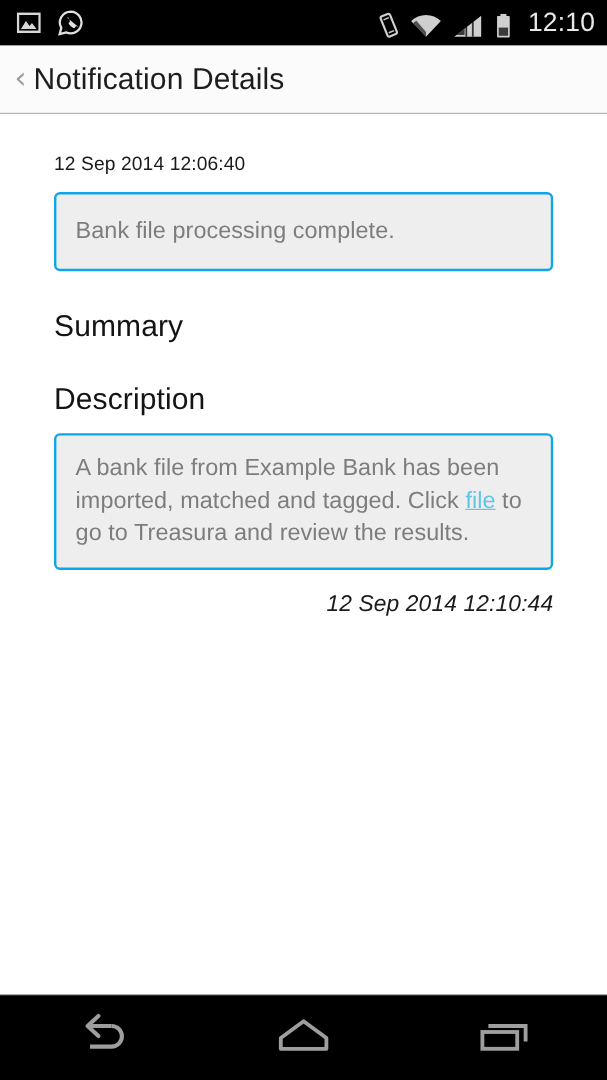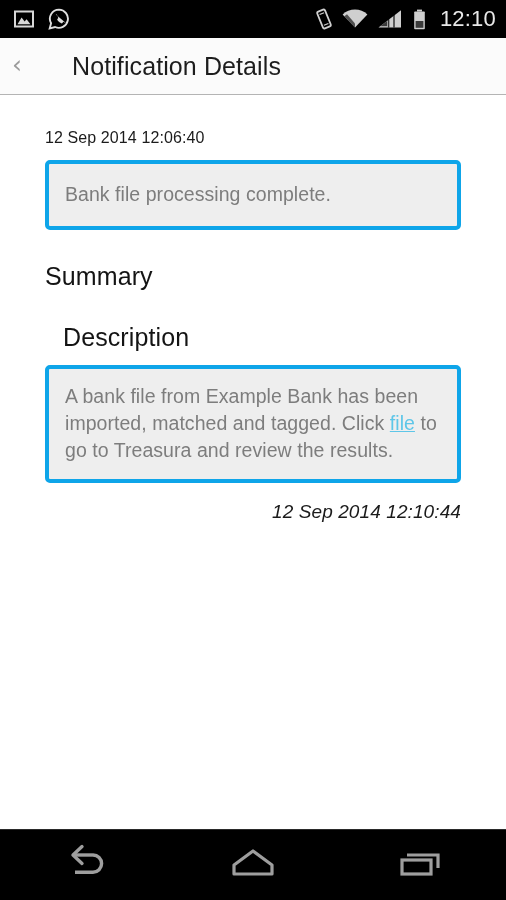--- a/index.html
+++ b/index.html
@@ -33,21 +33,21 @@
     box-sizing: border-box;
     flex: none;
   }
   .status-left {
     display: flex;
     align-items: center;
     gap: 14px;
   }
   .status-right {
     display: flex;
-    align-items: center;
+    align-items: flex-end;
     gap: 9px;
   }
   .status-icon {
     display: block;
     line-height: 0;
   }
   .status-clock {
     color: #e8e8e8;
     font-size: 22px;
     letter-spacing: 0.2px;
@@ -71,21 +71,20 @@
     font-size: 25px;
     line-height: 1;
     padding: 0 6px 3px 4px;
     font-family: "DejaVu Sans", sans-serif;
   }
   .action-title {
     color: #1d1d1d;
     font-size: 25px;
     font-weight: normal;
     letter-spacing: 0.1px;
-    margin-left: 44px;
   }
 
   
   .content {
     flex: 1 1 auto;
     padding: 0 45px;
     box-sizing: border-box;
     background: #ffffff;
     overflow: hidden;
   }
@@ -100,26 +99,26 @@
     font-weight: normal;
     letter-spacing: 0.1px;
   }
   .field-timestamp {
     color: #1b1b1b;
     font-size: 16px;
     letter-spacing: 0.1px;
   }
   .section-subject .field-header { padding-top: 34px; }
   .section-summary .field-header { padding-top: 32px; }
-  .section-description .field-header { padding-top: 32px; margin-left: 18px; }
+  .section-description .field-header { padding-top: 32px; }
 
   .field-box {
     margin-top: 13px;
     background: #eeeeee;
-    border: 4px solid #0ea5e9;
+    border: 2px solid #0ea5e9;
     border-radius: 5px;
     padding: 14px 16px 15px 16px;
     box-sizing: border-box;
     color: #7d7d7d;
     font-size: 19.5px;
     line-height: 1.38;
     letter-spacing: 0.05px;
   }
   .field-box.single-line {
     padding-top: 17px;

